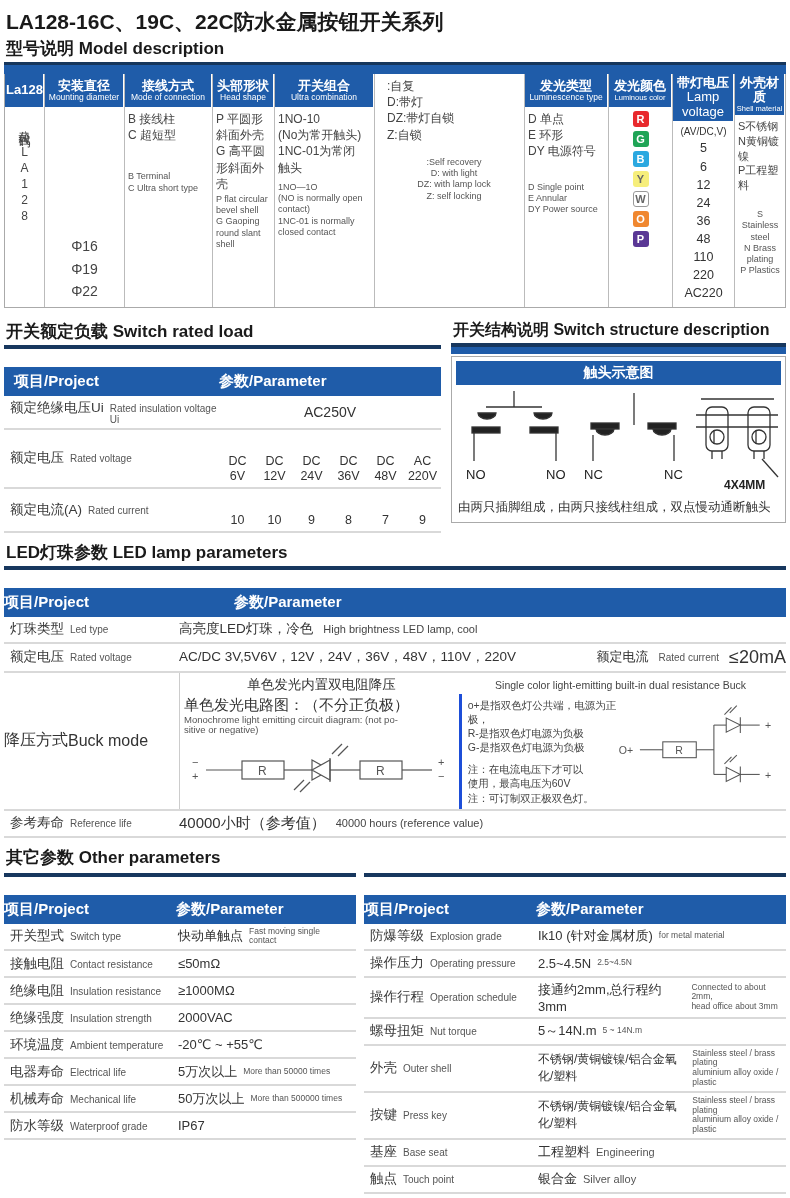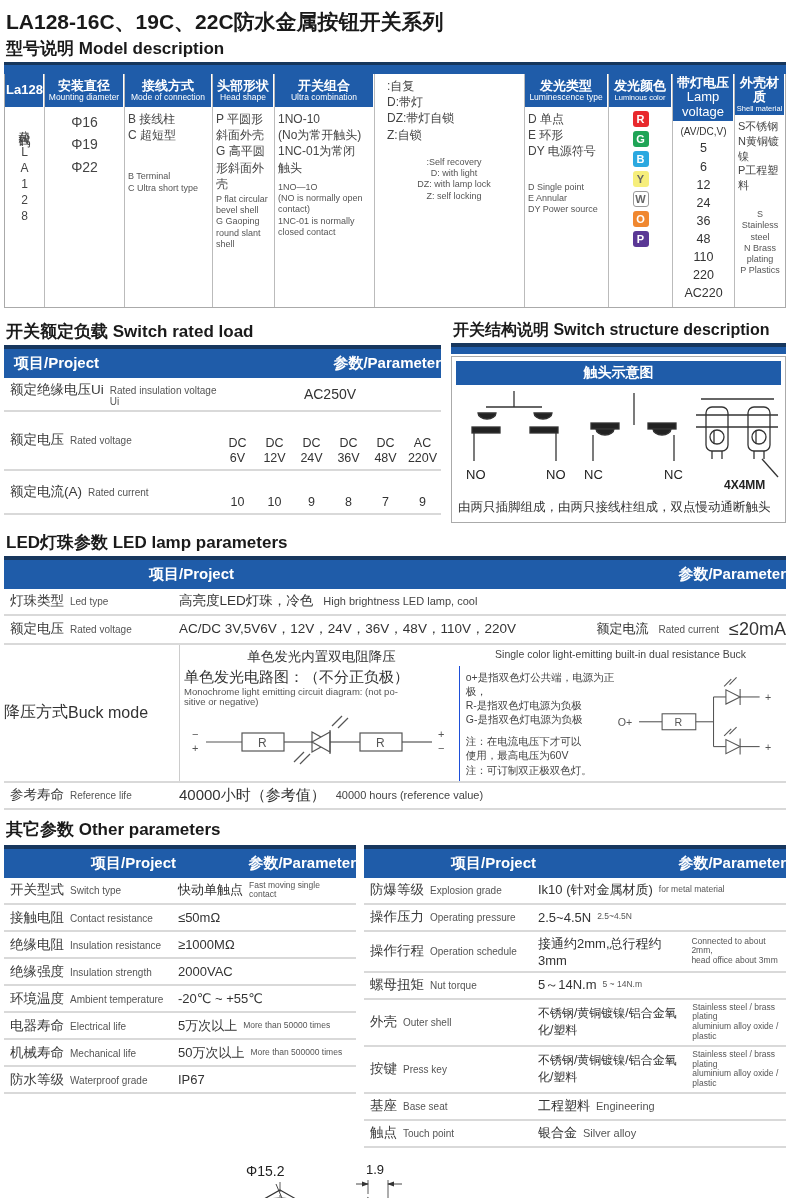--- a/index.html
+++ b/index.html
@@ -28,22 +28,22 @@
   .chip { width:16px; height:16px; border-radius:3px; display:flex; align-items:center; justify-content:center;
           font-size:11px; font-weight:bold; color:#fff; margin:2px 0; }
   .chip-r{background:#e8292d} .chip-g{background:#1fa456} .chip-b{background:#2ba8e0}
   .chip-y{background:#f6ee7b;color:#666} .chip-w{background:#fff;border:1px solid #999;color:#666}
   .chip-o{background:#f0872f} .chip-p{background:#5a3795}
   .volt-list { font-size:12.5px; line-height:1.45; }
 
   
   .sec-title { font-size:17px; font-weight:bold; color:#1a1a1a; margin-top:8px; padding-left:2px; }
   .dark-line { height:4px; background:#17375e; margin-top:2px; }
-  .param-head { display:flex; background:#1f5ca9; color:#fff; font-weight:bold; font-size:15px; margin-top:0; }
-  .param-head > div { padding:5px 0; text-align:right; }
+  .param-head { display:flex; background:#1f5ca9; color:#fff; font-weight:bold; font-size:15px; margin-top:18px; }
+  .param-head > div { padding:5px 0; text-align:left; }
 
   
   .two-col { display:flex; gap:10px; }
   .load-block { width:447px; }
   .struct-block { flex:1; }
   .prow { display:flex; align-items:center; border-bottom:2px solid #d9d9d9; min-height:27px; padding:3px 0; }
   .prow .lbl { display:flex; align-items:baseline; gap:6px; padding-left:6px; }
   .prow .lbl .cn { font-size:13.5px; color:#3a3a3a; white-space:nowrap; }
   .prow .lbl .en { font-size:10px; color:#555; line-height:1.1; }
   .prow .val { font-size:14px; color:#333; text-align:center; }
@@ -57,28 +57,28 @@
   .struct-box { border:1px solid #aaa; margin-top:2px; padding:4px; }
   .struct-title-bar { background:#1f5ca9; color:#fff; font-weight:bold; font-size:14px; text-align:center; padding:3px 0; }
   .struct-note { font-size:12.5px; color:#333; padding:2px 2px 2px 2px; }
 
   
   .led-lbl { width:175px; }
   .led-val { flex:1; display:flex; align-items:center; gap:10px; }
   .buck-row { display:flex; border-bottom:2px solid #d9d9d9; }
   .buck-lbl { width:175px; display:flex; align-items:center; }
   .buck-content { flex:1; border-left:1px solid #ccc; }
-  .buck-top { display:flex; align-items:flex-start; padding:3px 4px 0 4px; }
+  .buck-top { display:flex; align-items:center; padding:3px 4px 0 4px; }
   .buck-top .cn { font-size:13.5px; color:#333; width:46%; text-align:center; }
   .buck-top .en { font-size:10.5px; color:#444; flex:1; text-align:center; }
   .buck-panels { display:flex; }
   .buck-left { width:46%; padding:2px 4px; }
   .buck-left h4 { font-size:15px; color:#333; font-weight:normal; }
   .buck-left .small-en { font-size:9.5px; color:#555; line-height:1.15; }
-  .buck-right { flex:1; border-left:1px solid #1d4ed8; padding:4px 6px; display:flex; }
+  .buck-right { flex:1; border-left:3px solid #1d4ed8; padding:4px 6px; display:flex; }
   .buck-notes { font-size:10.5px; color:#444; line-height:1.35; }
   .buck-notes .n2 { margin-top:8px; }
 
   
   .other-wrap { display:flex; gap:8px; }
   .ot-left { width:352px; }
   .ot-right { flex:1; }
   .ot-lbl { width:172px; }
   .ot-val { flex:1; display:flex; align-items:center; gap:6px; padding-left:2px; }
   .ot-val .v-cn { font-size:13px; color:#333; }
@@ -104,21 +104,21 @@
         </div>
       <div class="t1-body">
           <div class="vertical-text">公司代码 LA128</div>
         </div>
     </div>
     <div class="t1-col" style="width:80px">
       <div class="t1-head">
           <span class="cn">安装直径</span>
           <span class="en">Mounting diameter</span>
         </div>
-      <div class="t1-body center" style="display:flex;align-items:flex-start;justify-content:center">
+      <div class="t1-body center" style="display:flex;align-items:flex-end;justify-content:center">
           <div class="cn pre" style="font-size:14px;line-height:1.6">Φ16
 Φ19
 Φ22</div>
         </div>
     </div>
     <div class="t1-col" style="width:88px">
       <div class="t1-head">
           <span class="cn">接线方式</span>
           <span class="en">Mode of connection</span>
         </div>

